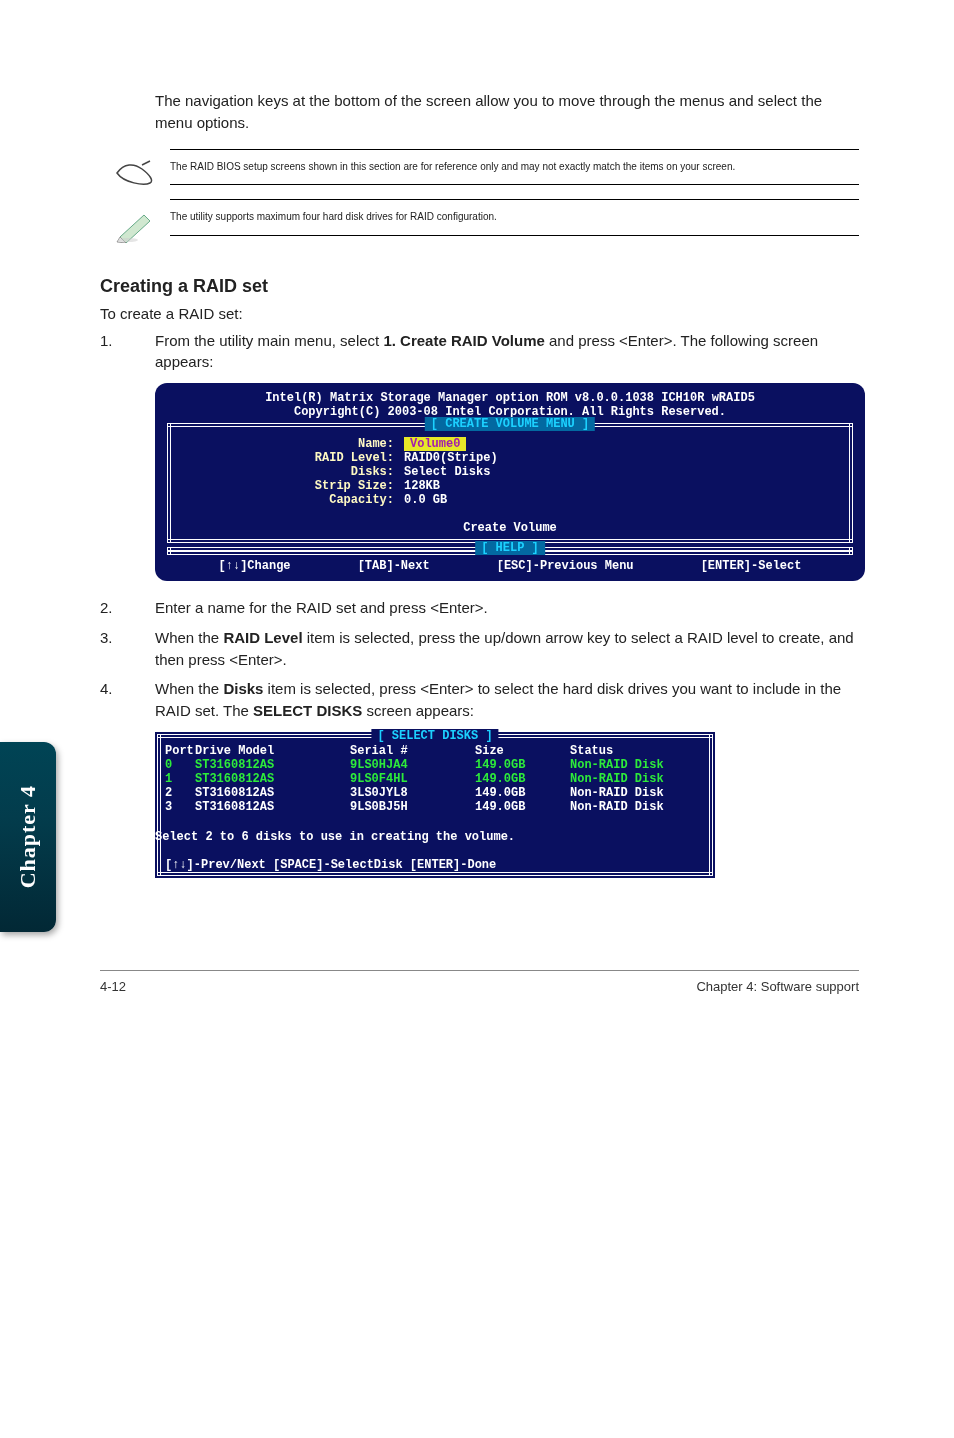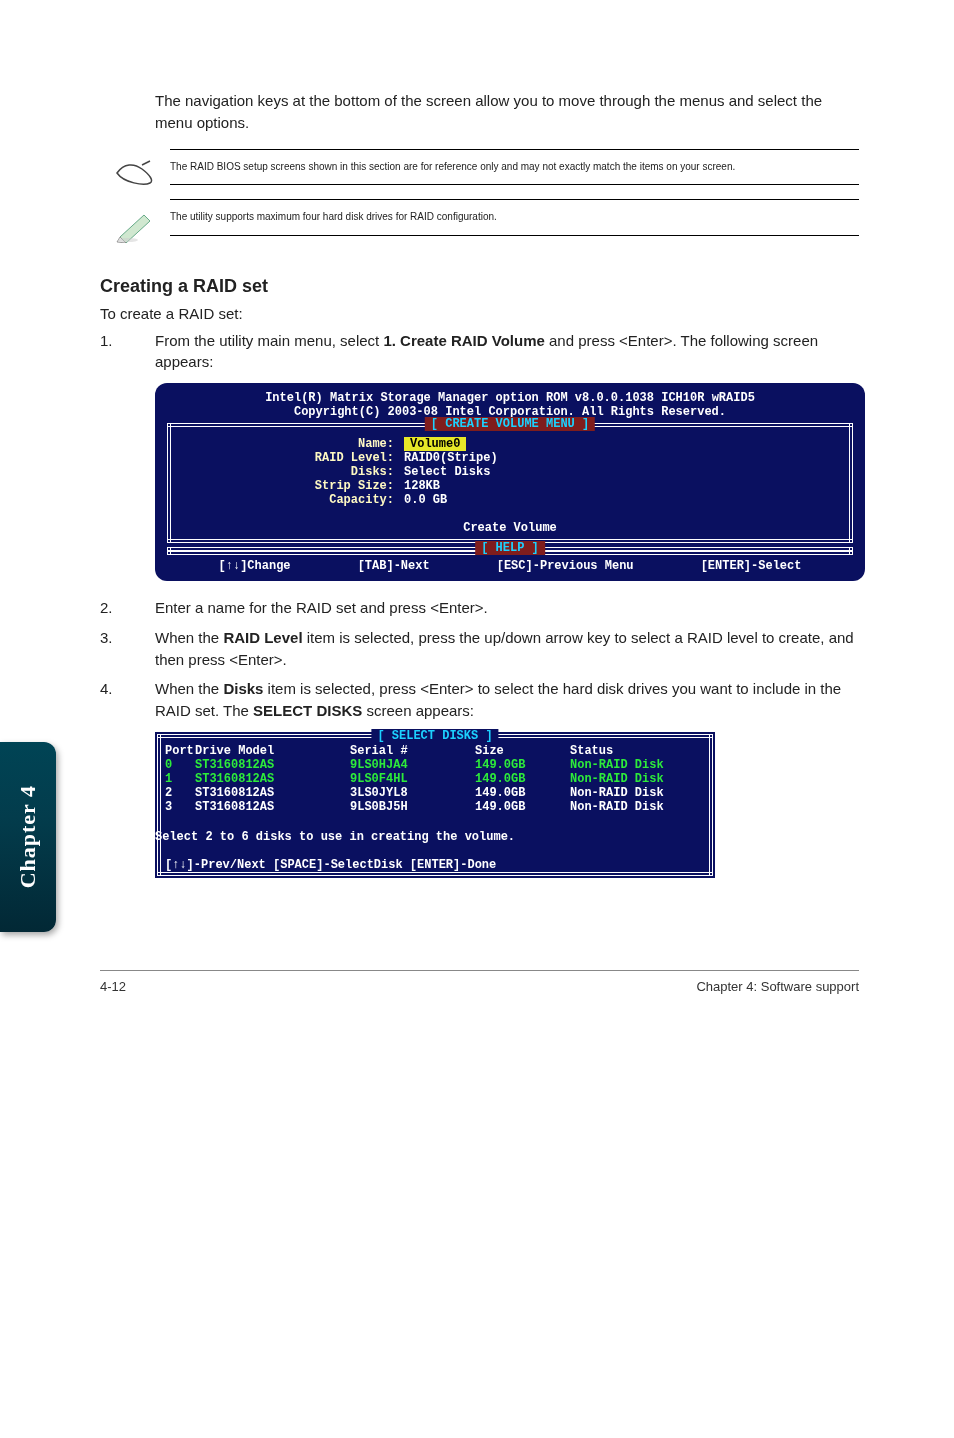--- a/index.html
+++ b/index.html
@@ -85,29 +85,29 @@
     }
     .dbl-v::before { left: 0; }
     .dbl-v::after { left: 3px; }
     .dbl-l { left: 0; }
     .dbl-r { right: 0; }
     .box-label {
       position: absolute;
       top: -6px;
       left: 50%;
       transform: translateX(-50%);
-      background: #7f1d1d;
+      background: #0369a1;
       color: #1cd1ff;
       padding: 0 6px;
       z-index: 2;
     }
     .kv-row { display: flex; }
     .kv-row .k { width: 225px; text-align: right; padding-right: 10px; color: #fef9c3; }
     .kv-row .v { color: #fff; }
-    .kv-row .v.sel { background: #e6e828; color: #000000; padding: 0 6px; }
+    .kv-row .v.sel { background: #e6e828; color: #a21caf; padding: 0 6px; }
     .create-vol { text-align: center; margin-top: 14px; }
     .help-content { text-align: center; padding: 35px 0; }
     .nav-row {
       display: flex;
       justify-content: space-around;
       padding: 0 30px;
       margin-top: 4px;
     }
     .select-disks {
       background: #0a1060;

